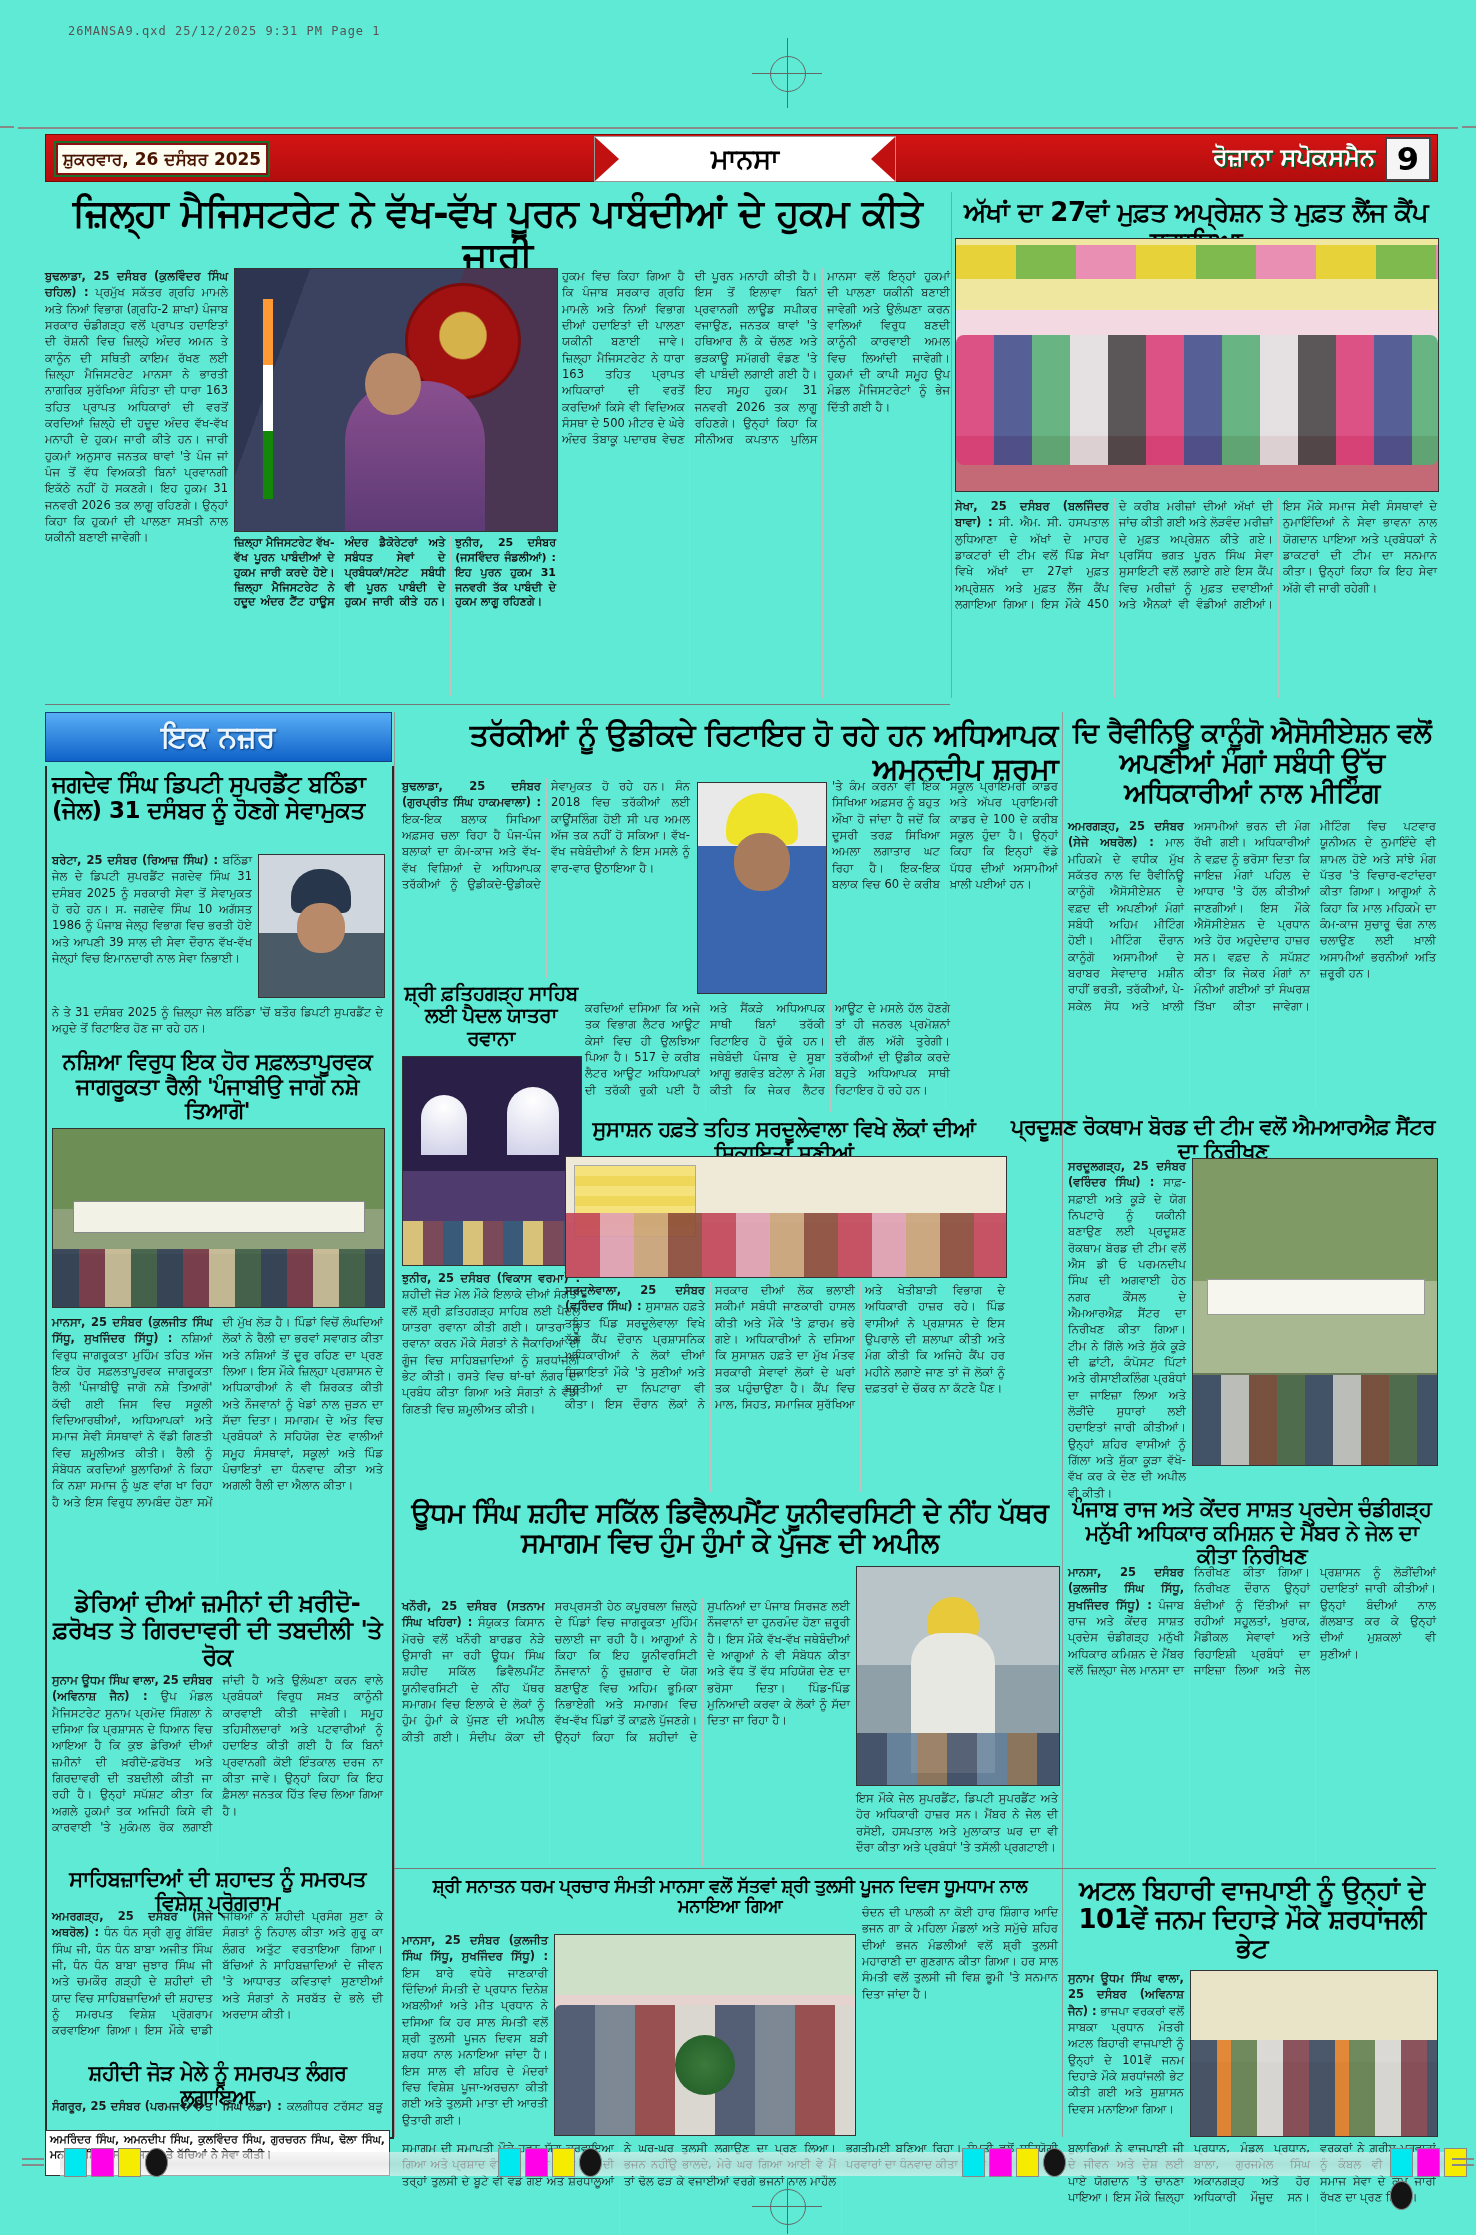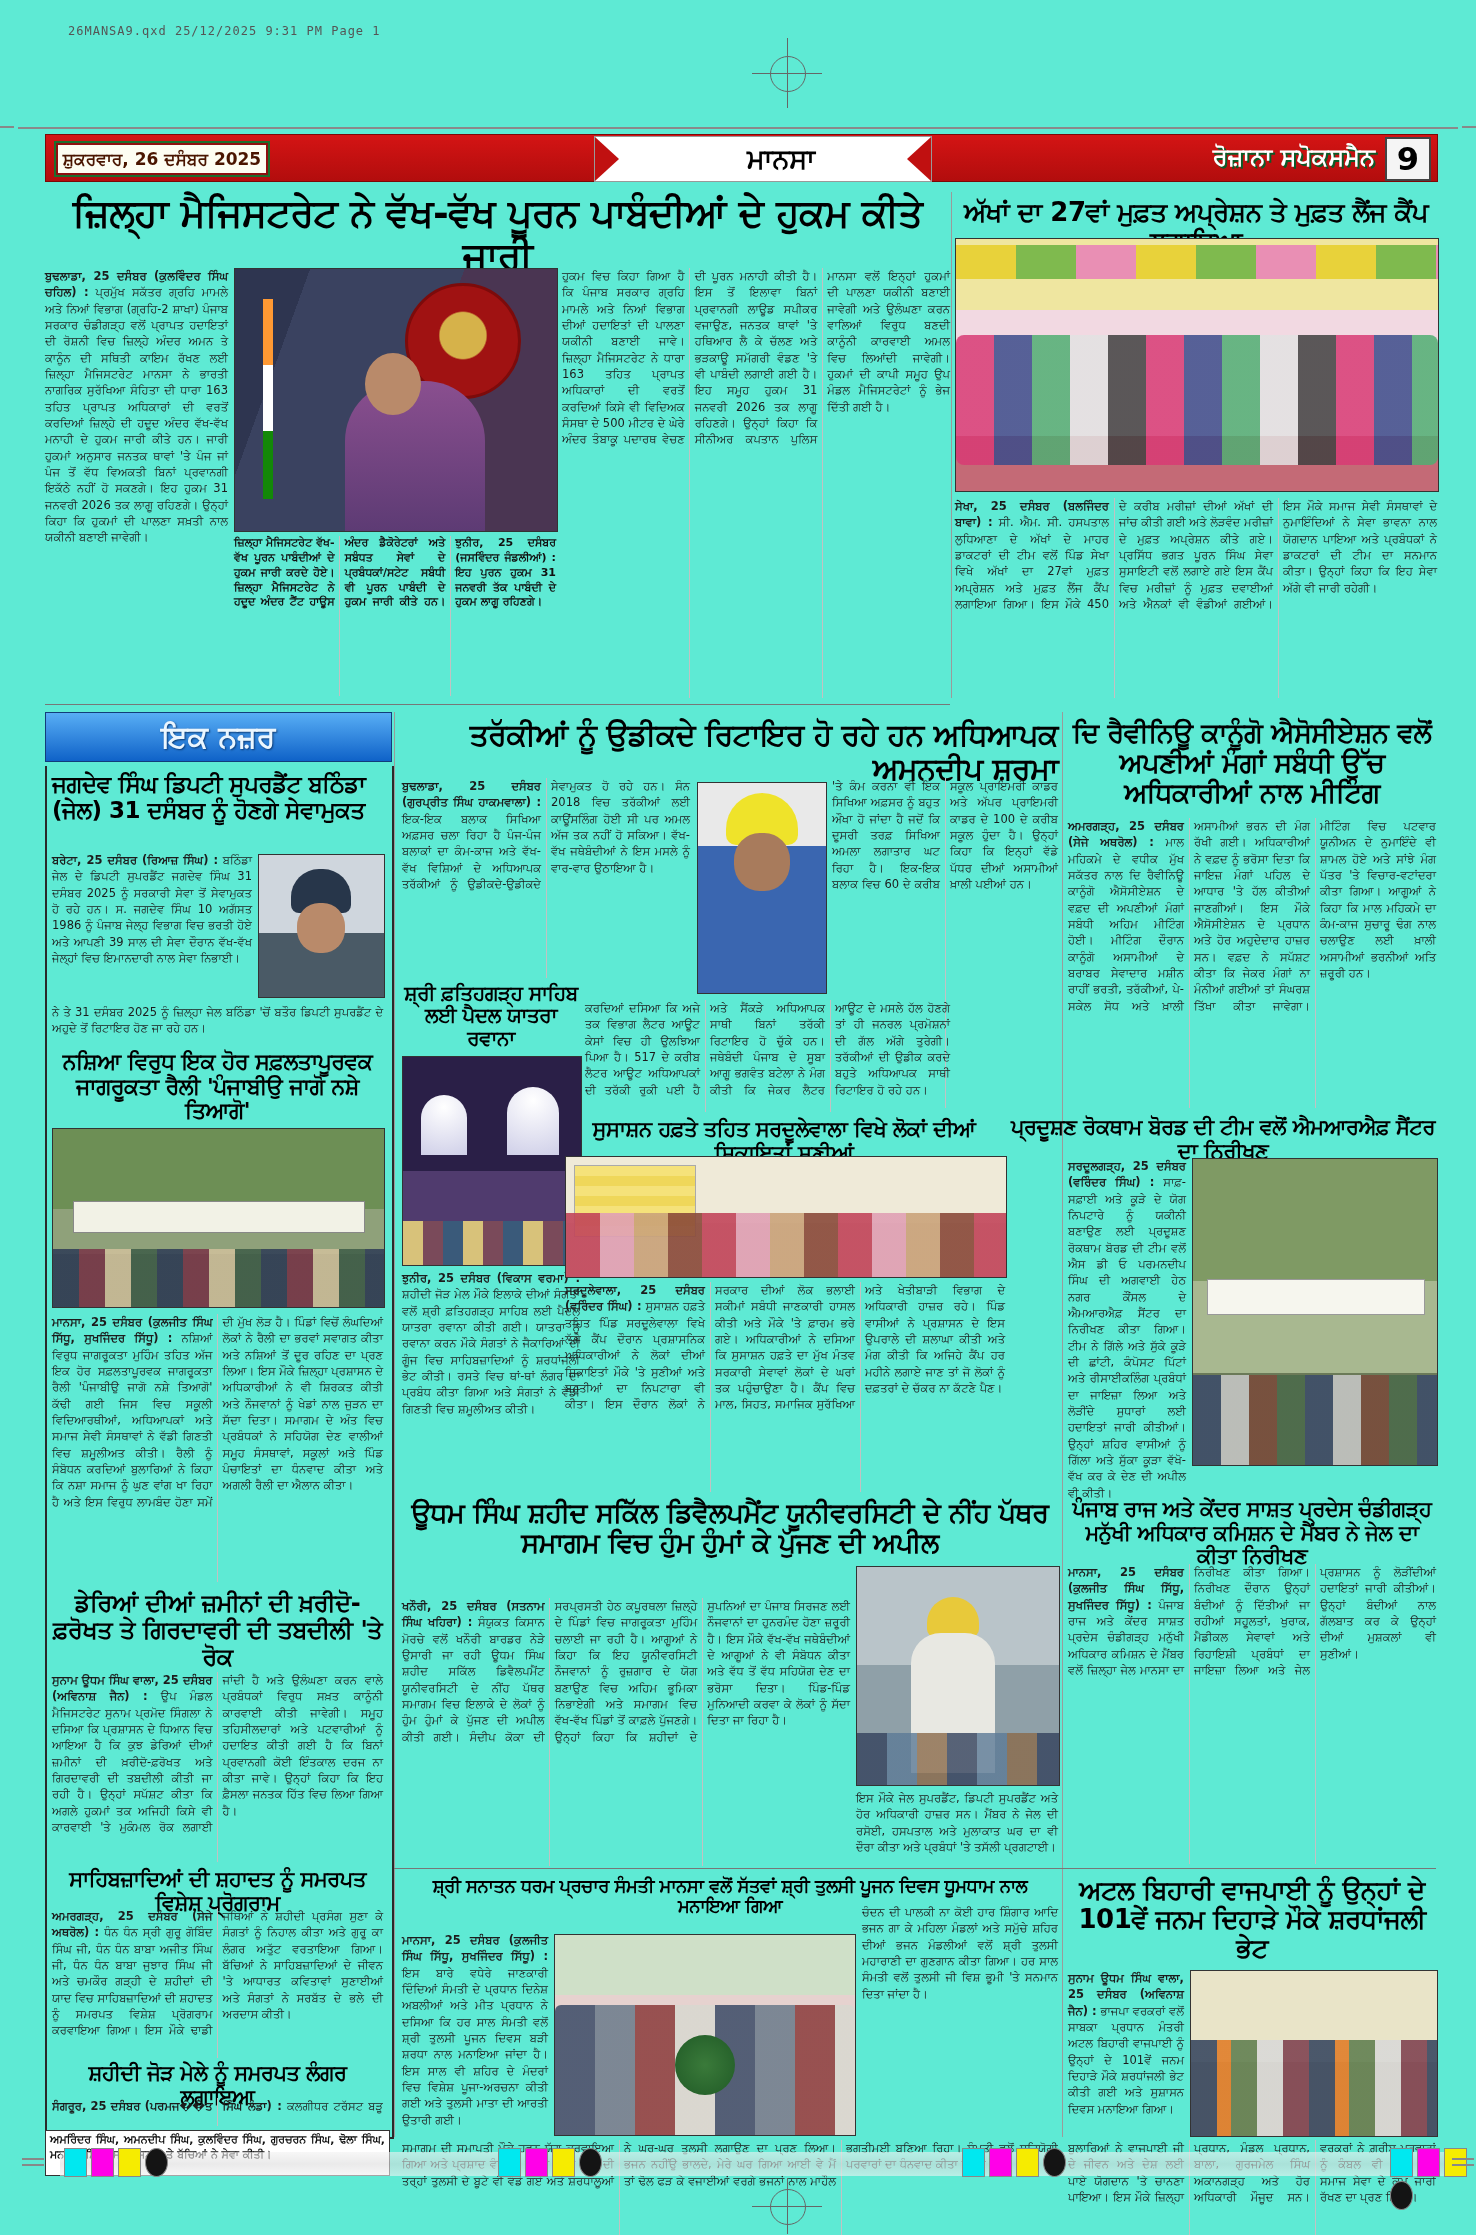--- a/index.html
+++ b/index.html
@@ -50,21 +50,21 @@
     <span class="cross-line-h" style="left:0;top:35px;width:70px;"></span>
     <span class="cross-line-v" style="left:35px;top:0;height:70px;"></span>
   </div>
 
   <div class="ab rule-h" style="left:18px;top:127px;width:1440px;"></div>
   <div class="ab edge-mark" style="left:0;top:126px;width:14px;height:2px;"></div>
   <div class="ab edge-mark" style="left:1462px;top:126px;width:14px;height:2px;"></div>
 
   <div class="ab mast" style="left:45px;top:134px;width:1391px;height:46px;">
     <div class="datebox ab" style="left:8px;top:6px;width:212px;height:32px;">ਸ਼ੁਕਰਵਾਰ, 26 ਦਸੰਬਰ 2025</div>
-    <div class="ribbon ab" style="left:548px;top:1px;width:300px;height:44px;padding-left:36px;">
+    <div class="ribbon ab" style="left:548px;top:1px;width:300px;height:44px;">
       <span class="notch-l"></span>
       <span class="notch-r"></span>
       <span>ਮਾਨਸਾ</span>
     </div>
     <div class="papername ab" style="right:62px;top:8px;">ਰੋਜ਼ਾਨਾ ਸਪੋਕਸਮੈਨ</div>
     <div class="pagenum ab" style="right:6px;top:2px;width:42px;height:40px;">9</div>
   </div>
 
   <div class="ab hl hl-c" style="left:45px;top:192px;width:905px;height:70px;font-size:38px;">ਜ਼ਿਲ੍ਹਾ ਮੈਜਿਸਟਰੇਟ ਨੇ ਵੱਖ-ਵੱਖ ਪੂਰਨ ਪਾਬੰਦੀਆਂ ਦੇ ਹੁਕਮ ਕੀਤੇ ਜਾਰੀ</div>
 

